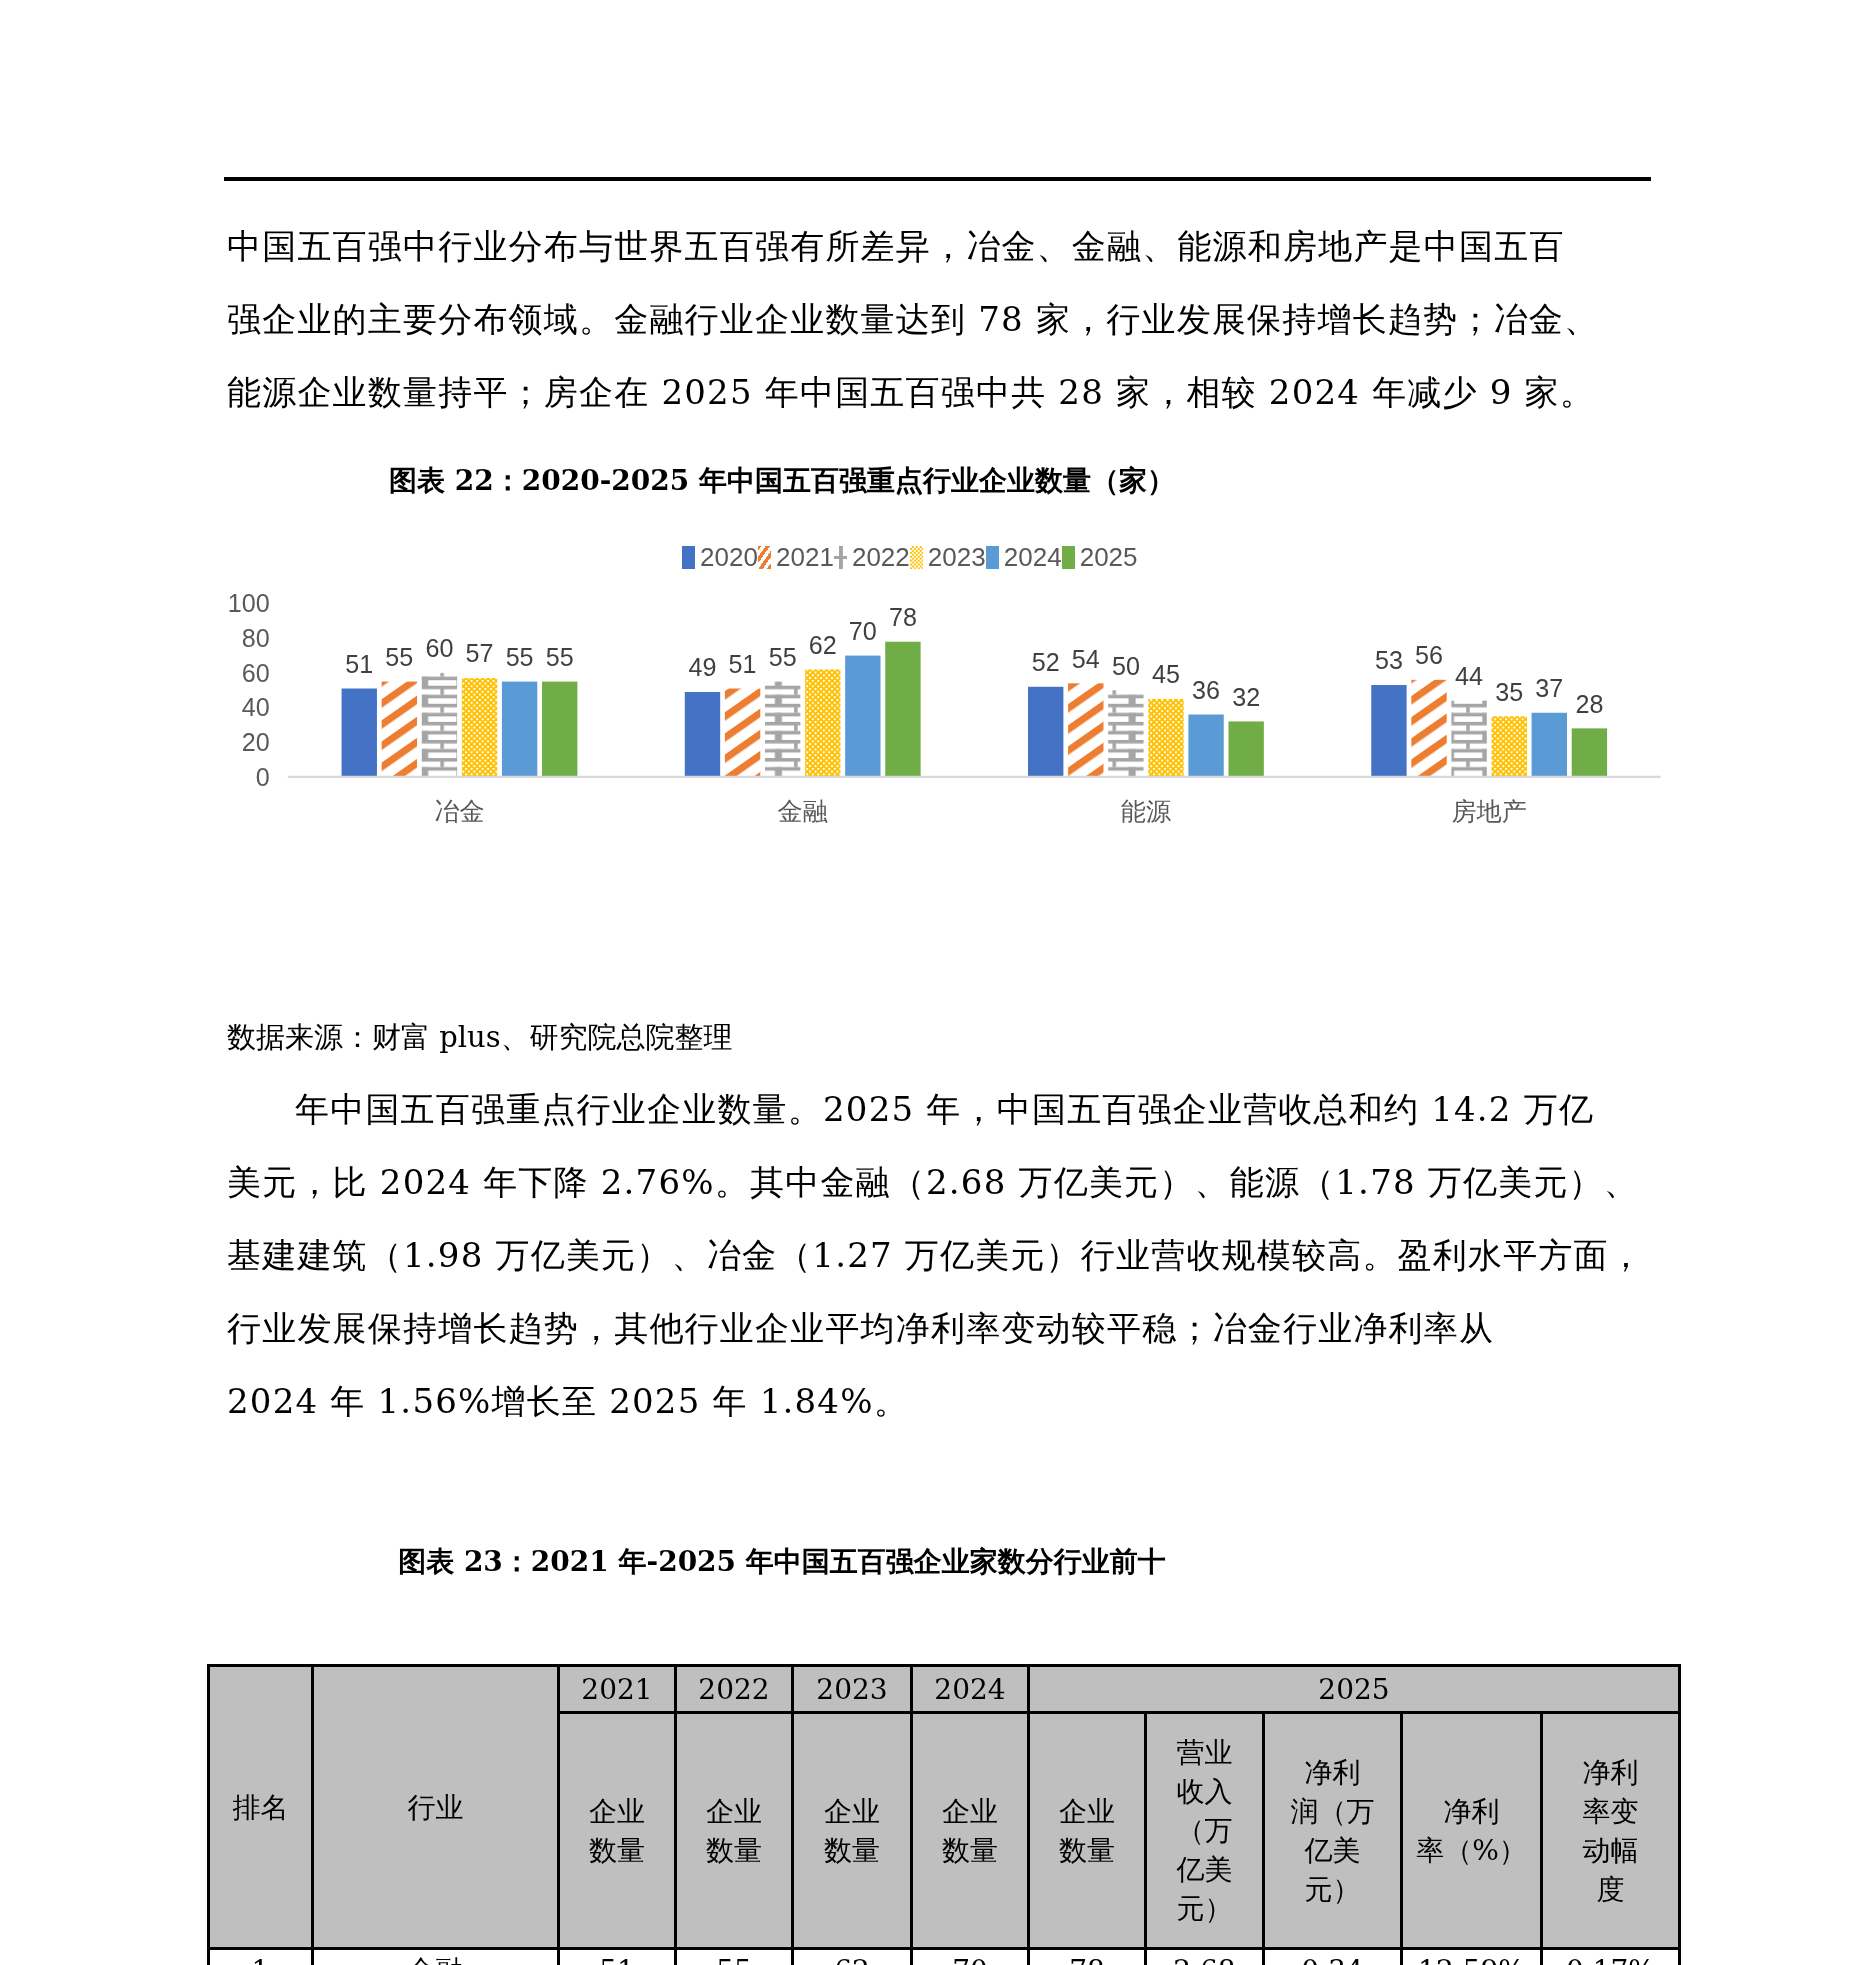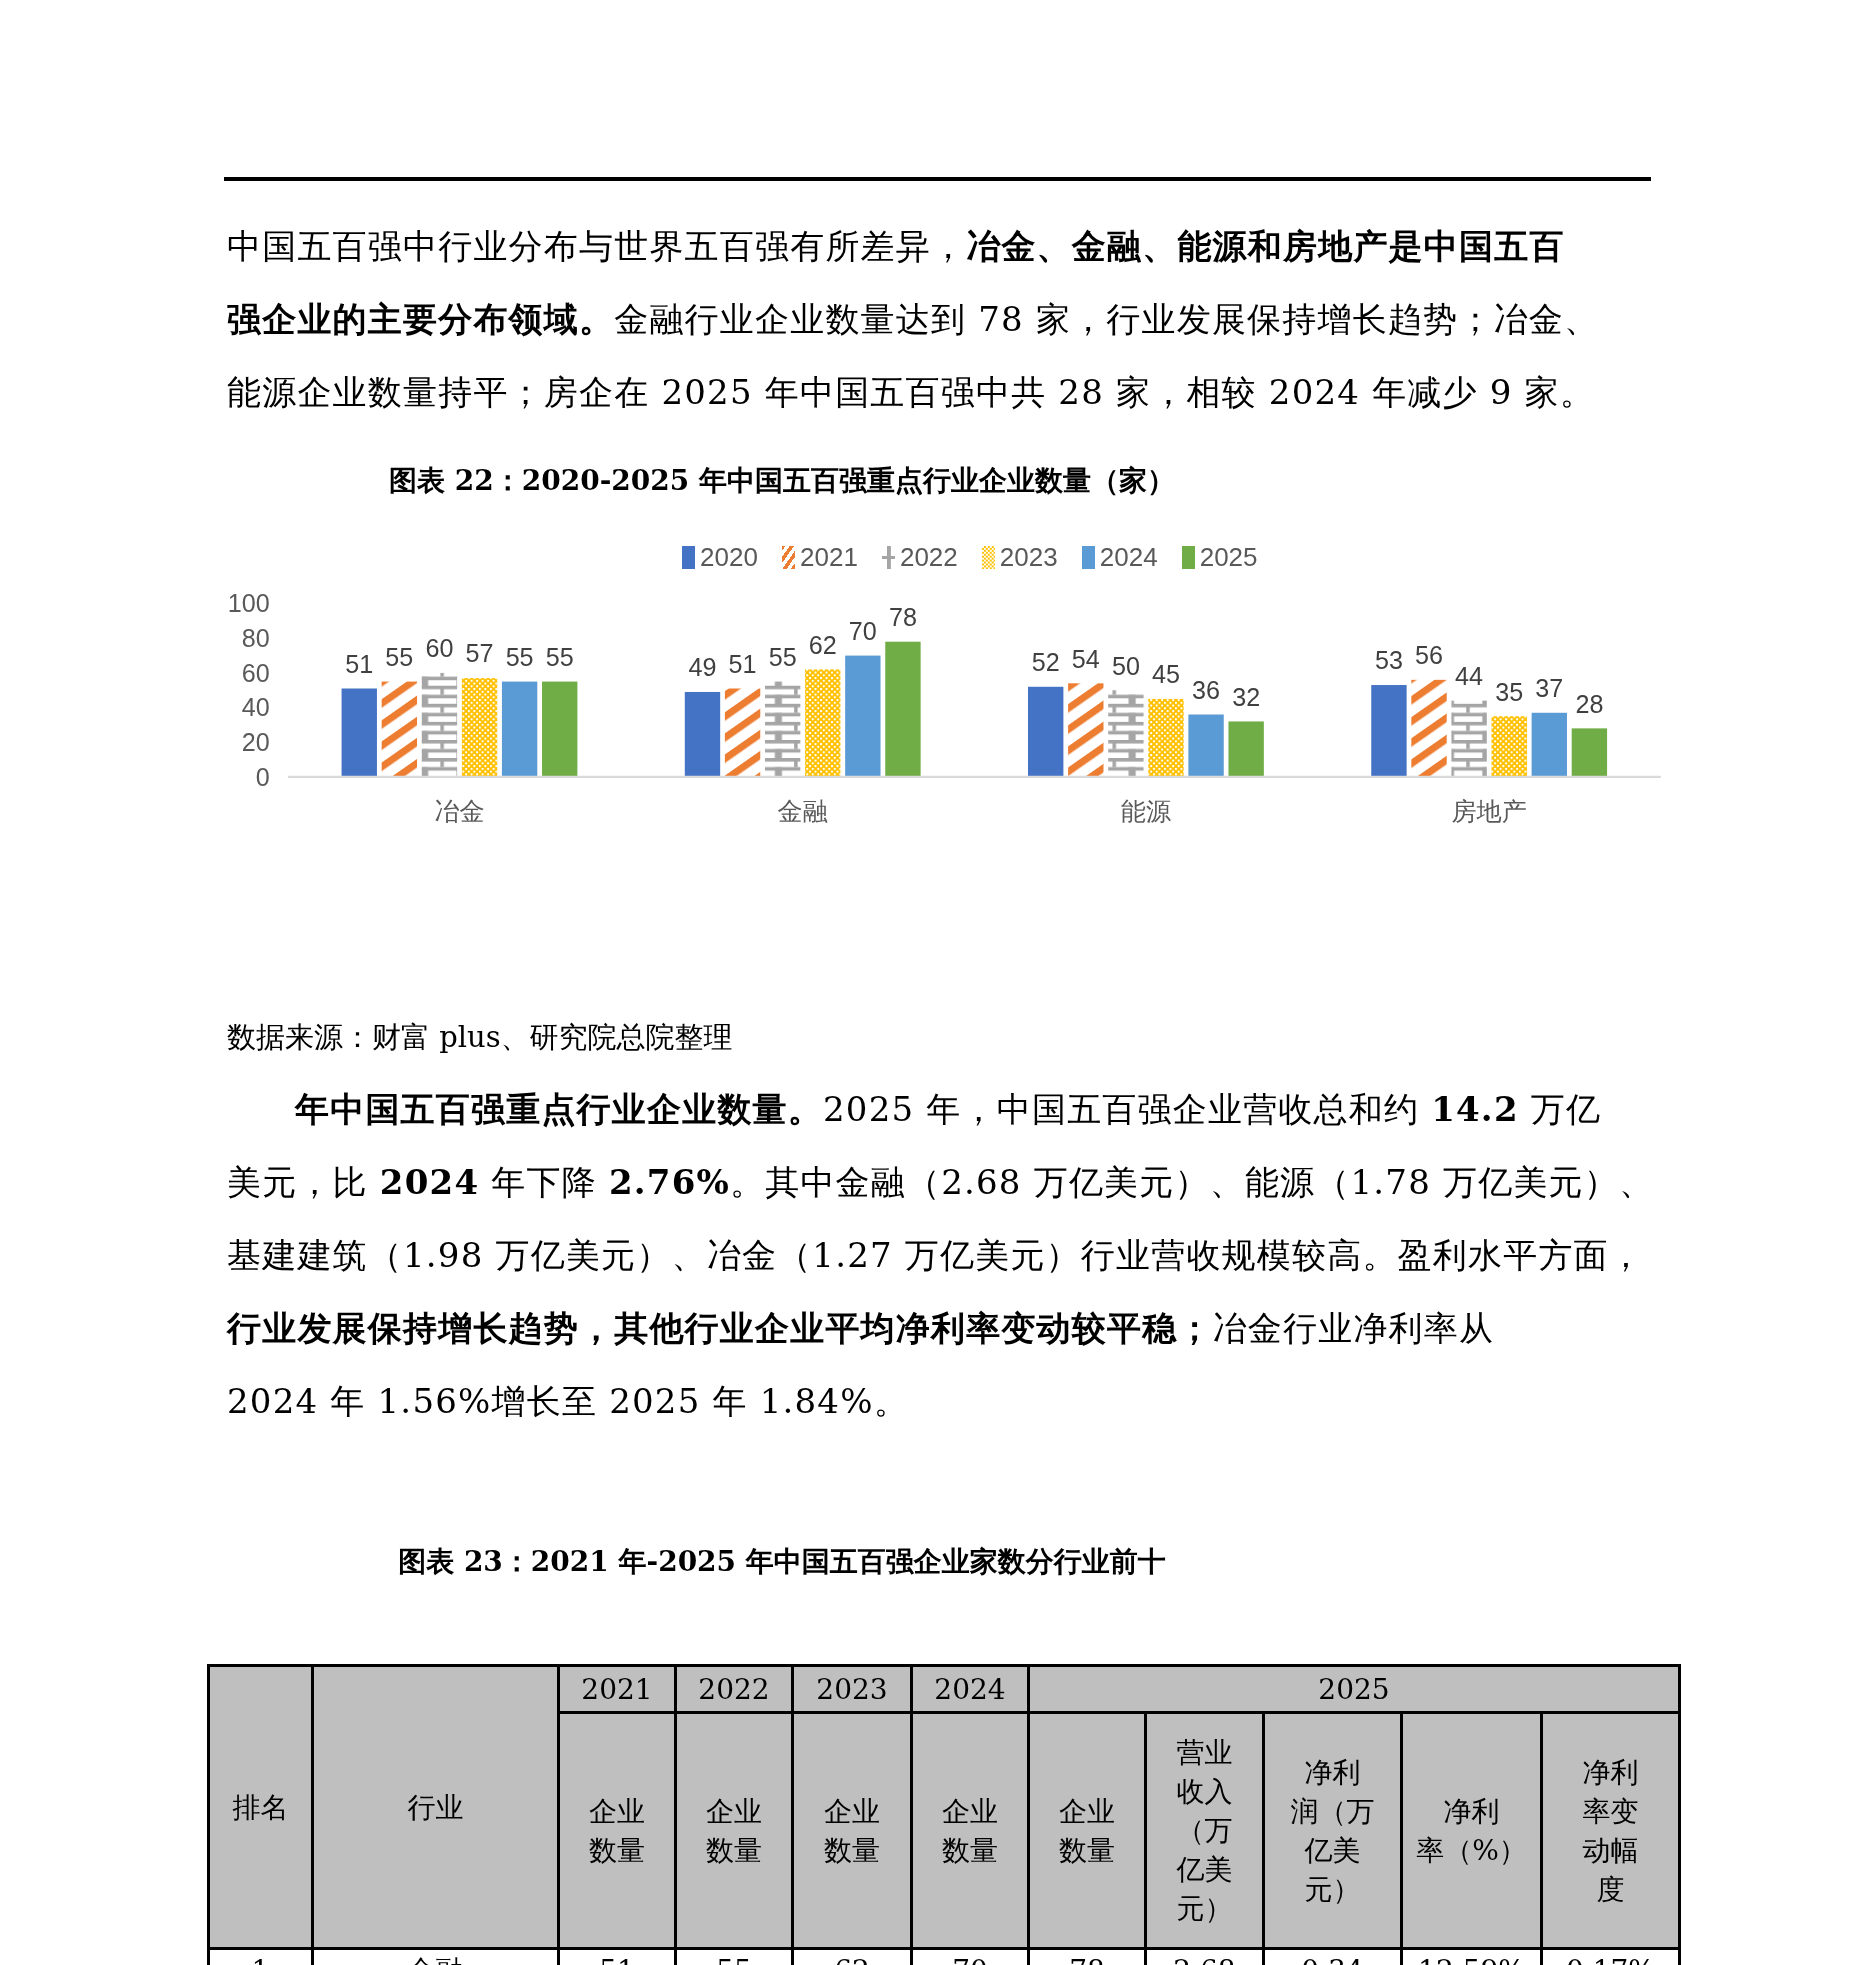--- a/index.html
+++ b/index.html
@@ -1,28 +1,28 @@
 <!DOCTYPE html>
 <html style="font-size:6.3px"><head>
 <meta charset="utf-8">
 <style>
   html, body { margin:0; padding:0; background:#ffffff; }
   body { width:1872px; height:2647px; position:relative; overflow:hidden;
          font-family:"DejaVu Serif","Liberation Serif",serif; color:#000; }
   .rule { position:absolute; left:224px; top:177px; width:1427px; height:3.5px; background:#000; }
   .para { position:absolute; left:227px; width:1431px; font-size:34px; line-height:73px;
           letter-spacing:1.2px; text-align:justify; }
-  .para b { font-weight:bold; }
+  .para b { font-weight:normal; }
   .para .line { display:block; white-space:nowrap; }
   .caption { position:absolute; left:0; width:1564px; text-align:center; font-size:28px;
              font-weight:bold; }
   .source { position:absolute; left:227px; top:1018px; font-size:29px; }
   
   #chart-svg { position:absolute; left:0; top:523px; }
-  .legend { position:absolute; left:682px; top:542px; display:flex; gap:24px;
+  .legend { position:absolute; left:682px; top:542px; display:flex; gap:0;
             font-family:"Liberation Sans",sans-serif; font-size:26px; color:#595959;
             align-items:center; }
   .legend-item { display:flex; align-items:center; gap:4.7px; }
   .legend-swatch { width:13.4px; height:23.6px; display:inline-block; }
   
   table.data { position:absolute; left:207px; top:1664px; border-collapse:collapse;
                font-family:"DejaVu Serif","Liberation Serif",serif; font-size:28px; }
   table.data td, table.data th { border:3.5px solid #000; text-align:center; vertical-align:middle;
                padding:0; font-weight:normal; }
   table.data thead th { background:#BFBFBF; line-height:39px; }

